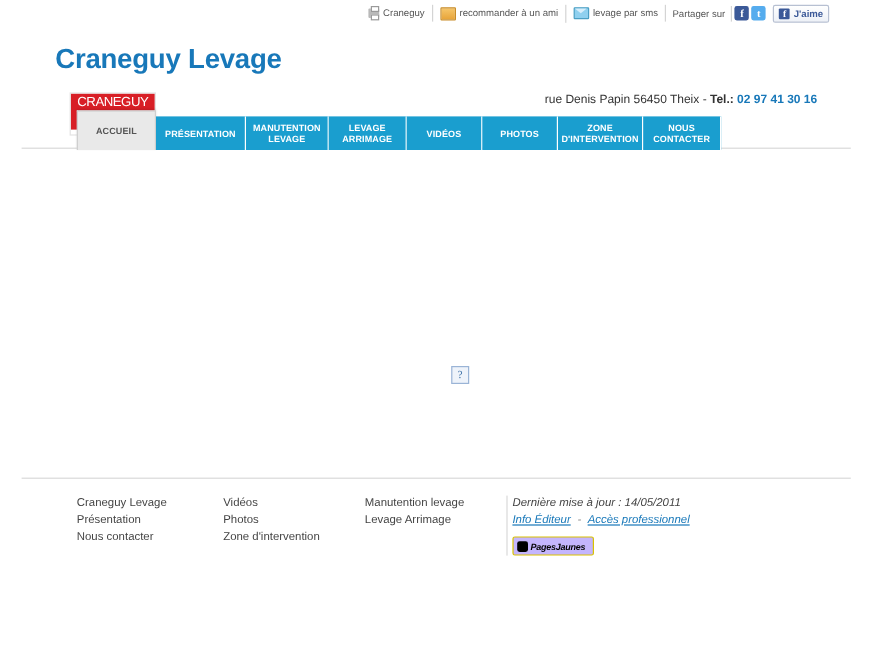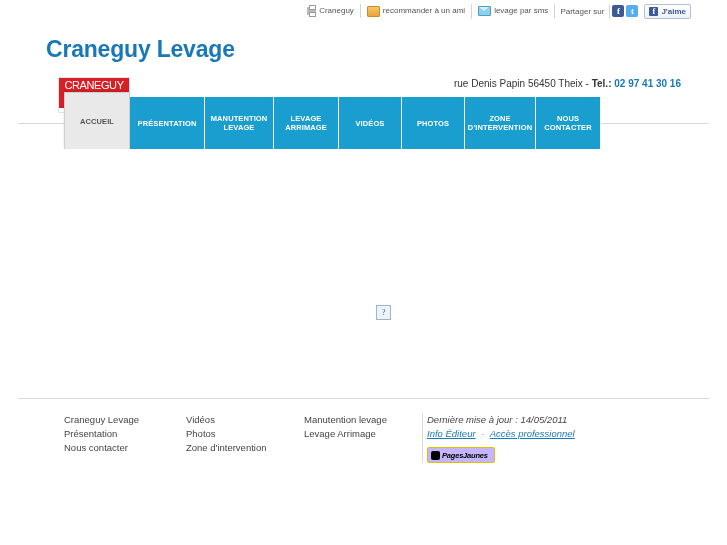--- a/index.html
+++ b/index.html
@@ -177,21 +177,21 @@
     display: flex;
     align-items: flex-end;
     z-index: 4;
   }
   .nav .item {
     background: #1a9ecf;
     color: #ffffff;
     font-size: 7.5px;
     font-weight: bold;
     text-align: center;
-    padding: 12px 6px;
+    padding: 0 6px;
     height: 28px;
     display: flex;
     align-items: center;
     justify-content: center;
     text-transform: uppercase;
     border-right: 1px solid #ffffff;
     letter-spacing: 0.1px;
     line-height: 9px;
   }
   .nav .item.active {

